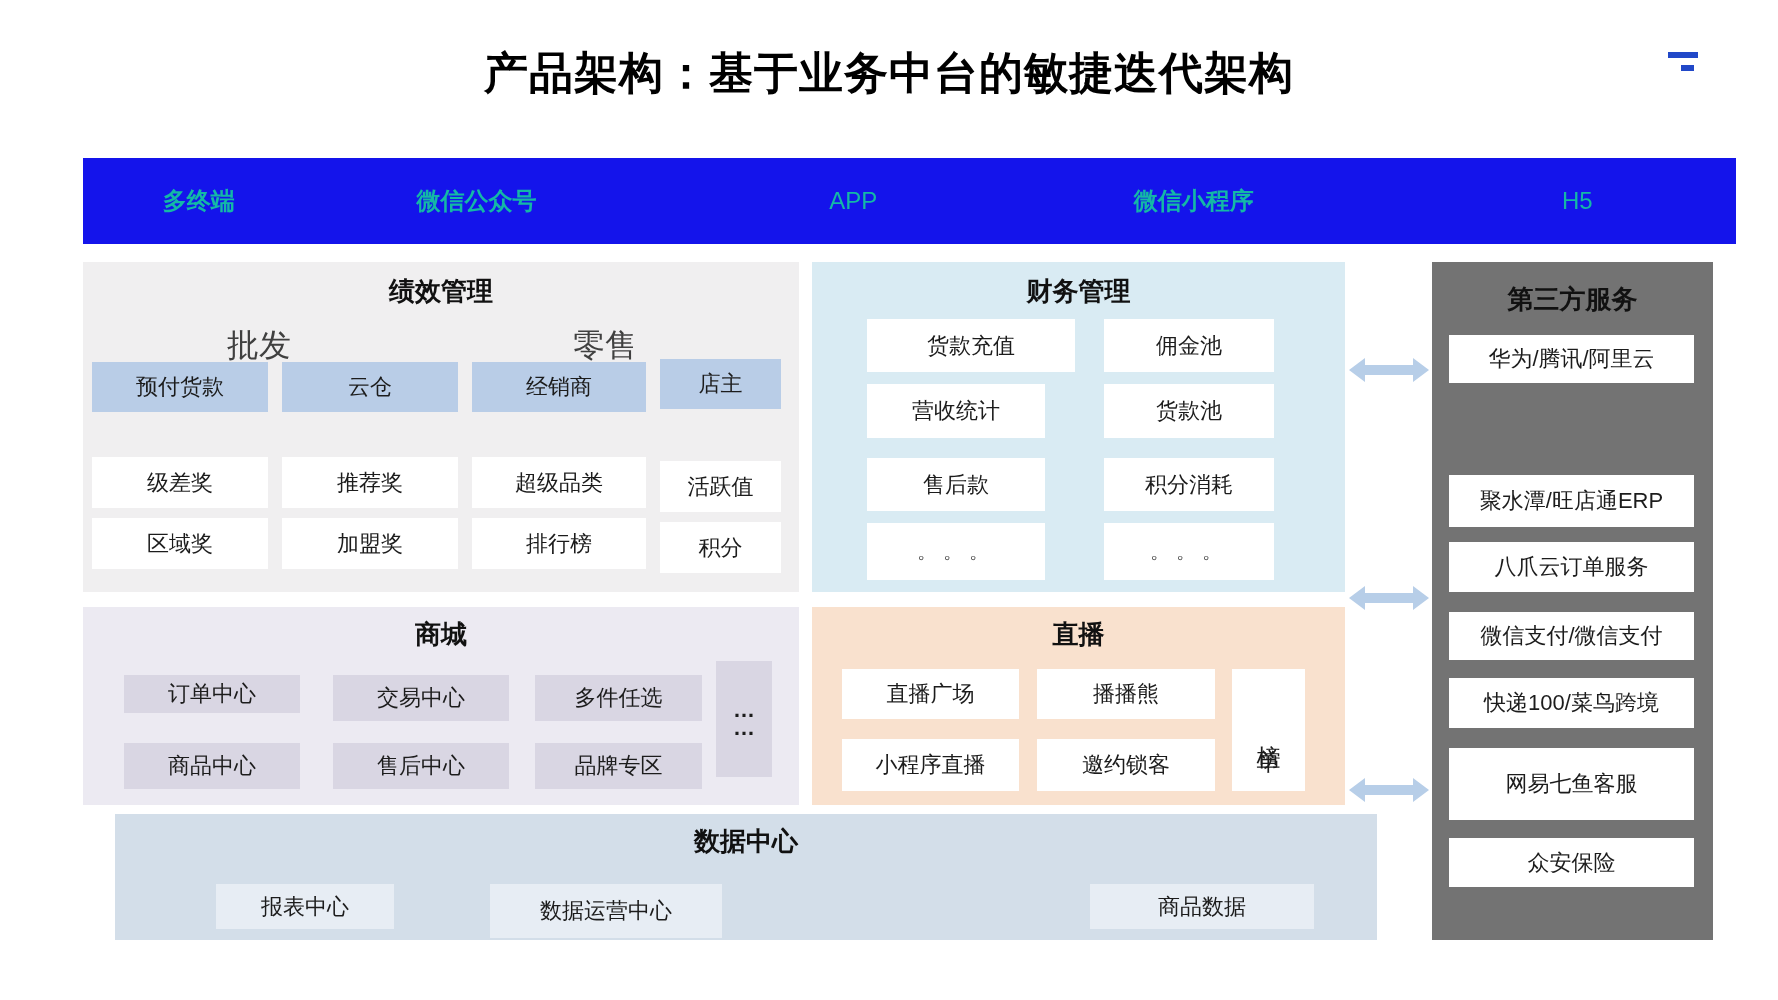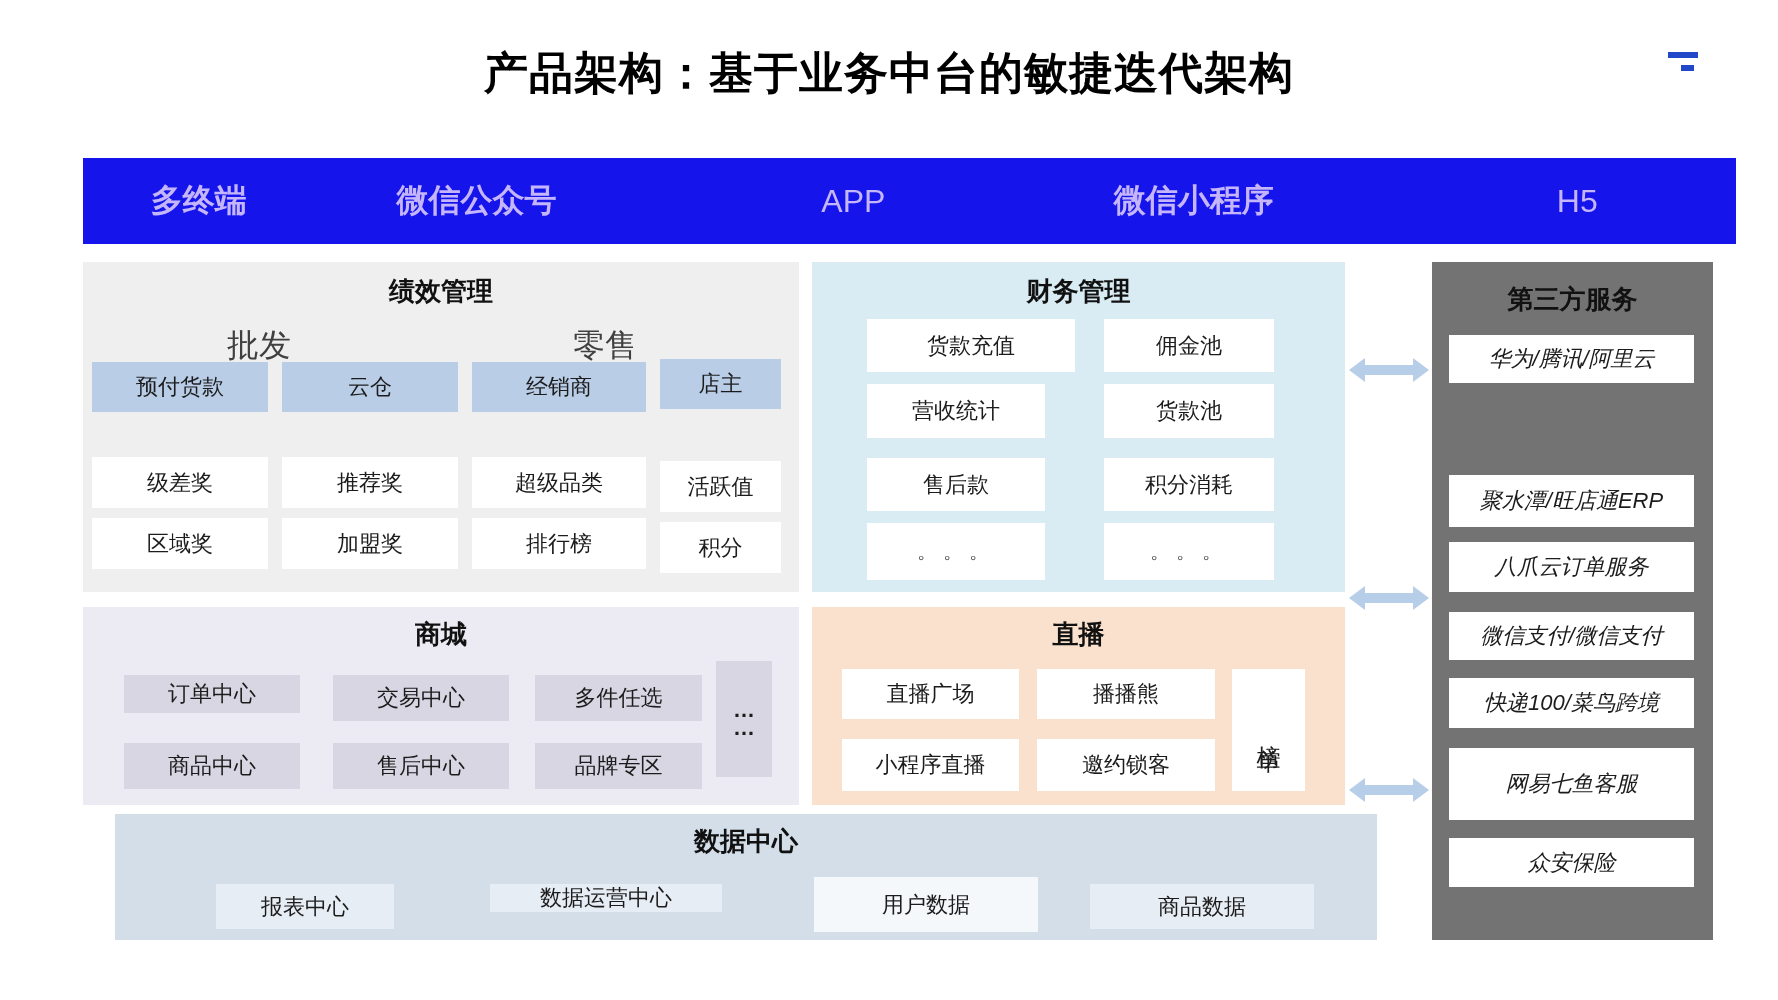--- a/index.html
+++ b/index.html
@@ -7,22 +7,22 @@
   .page{position:relative;width:1778px;height:1000px;background:#ffffff;overflow:hidden;}
 
   .title{position:absolute;top:44px;left:0;width:100%;margin:0;text-align:center;
          font-size:44px;font-weight:800;color:#000;letter-spacing:1px;}
 
   .logo{position:absolute;left:1668px;top:52px;width:34px;height:24px;}
   .logo .bar1{position:absolute;left:0;top:0;width:30px;height:6px;background:#2148C8;}
   .logo .bar2{position:absolute;left:13px;top:13px;width:13px;height:6px;background:#2148C8;}
 
   .topbar{position:absolute;left:83px;top:158px;width:1653px;height:86px;background:#1414EB;}
-  .topbar .ch{position:absolute;top:50%;transform:translate(-50%,-50%);color:#c4b5fd;
-              font-size:32px;white-space:nowrap;}
+  .topbar .ch{position:absolute;top:50%;transform:translate(-50%,-50%);color:#14b8a6;
+              font-size:24px;white-space:nowrap;}
   .topbar .ch.b{font-weight:700;}
 
   .sec{position:absolute;}
   .sec-title{position:absolute;left:0;right:0;text-align:center;font-weight:700;
              font-size:26px;color:#111;}
   .grp{position:absolute;transform:translateX(-50%);font-weight:400;font-size:32px;color:#404040;
        white-space:nowrap;}
   .box{position:absolute;display:flex;align-items:center;justify-content:center;
        font-size:22px;color:#1c1c1c;white-space:nowrap;}
 
@@ -38,21 +38,21 @@
   .dots{font-size:20px;letter-spacing:6px;color:#333;}
 
   .live{left:812px;top:607px;width:533px;height:198px;background:#F9E1CE;}
   .vert{writing-mode:vertical-rl;text-orientation:upright;letter-spacing:4px;font-size:24px;}
 
   .dc{left:83px;top:814px;width:1262px;height:126px;background:#D3DEE9;margin-left:32px;}
   .dcb{background:#E7EDF4;}
   .dcb-light{background:#F4F8FB;}
 
   .tp{left:1432px;top:262px;width:281px;height:678px;background:#737373;}
-  .tp .box{font-size:22px;font-style:italic;}
+  .tp .box{font-size:22px;}
 
   .arrow{position:absolute;left:1349px;width:80px;height:28px;}
 </style>
 </head>
 <body>
 
 <div class="page">
 
   <h1 class="title">产品架构：基于业务中台的敏捷迭代架构</h1>
 
@@ -121,22 +121,21 @@
     <div class="box wh" style="left:30px;top:62px;width:177px;height:50px">直播广场</div>
     <div class="box wh" style="left:225px;top:62px;width:178px;height:50px">播播熊</div>
     <div class="box wh" style="left:30px;top:132px;width:177px;height:52px">小程序直播</div>
     <div class="box wh" style="left:225px;top:132px;width:178px;height:52px">邀约锁客</div>
     <div class="box wh vert" style="left:420px;top:62px;width:73px;height:122px">榜单</div>
   </div>
 
   <div class="sec dc">
     <div class="sec-title" style="top:10px">数据中心</div>
     <div class="box dcb" style="left:101px;top:70px;width:178px;height:45px">报表中心</div>
-    <div class="box dcb" style="left:375px;top:70px;width:232px;height:28px">数据运营中心</div>
-    <div class="box dcb-light" style="left:699px;top:63px;width:224px;height:55px">用户数据</div>
+    <div class="box dcb" style="left:375px;top:70px;width:232px;height:54px">数据运营中心</div>
     <div class="box dcb" style="left:975px;top:70px;width:224px;height:45px">商品数据</div>
   </div>
 
   <div class="sec tp">
     <div class="sec-title" style="top:20px">第三方服务</div>
     <div class="box wh" style="left:17px;top:73px;width:245px;height:48px">华为/腾讯/阿里云</div>
     <div class="box wh" style="left:17px;top:213px;width:245px;height:52px">聚水潭/旺店通ERP</div>
     <div class="box wh" style="left:17px;top:280px;width:245px;height:50px">八爪云订单服务</div>
     <div class="box wh" style="left:17px;top:350px;width:245px;height:48px">微信支付/微信支付</div>
     <div class="box wh" style="left:17px;top:416px;width:245px;height:50px">快递100/菜鸟跨境</div>

